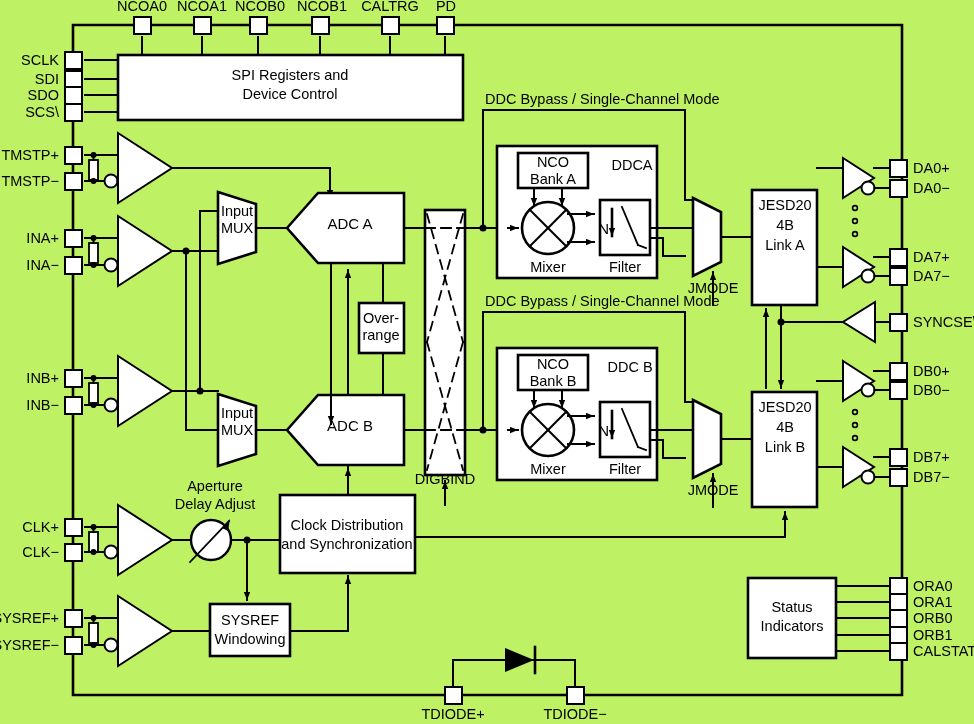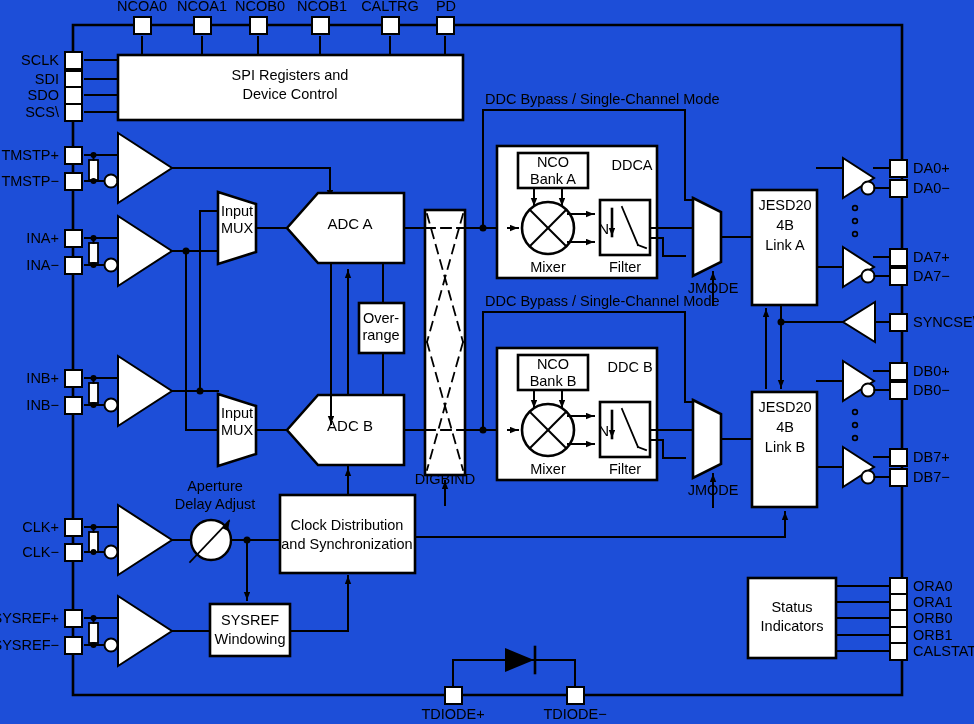--- a/index.html
+++ b/index.html
@@ -1,17 +1,17 @@
 <!DOCTYPE html>
 <html><head>
 <meta charset="utf-8">
 <style>
   html,body{margin:0;padding:0;background:#fff;}
   body{width:974px;height:724px;font-family:"Liberation Sans",sans-serif;}
-  #stage{position:relative;width:974px;height:724px;overflow:hidden;background:#1d4ed8;}
+  #stage{position:relative;width:974px;height:724px;overflow:hidden;background:#bef264;}
   svg{position:absolute;left:0;top:0;}
   text{font-family:"Liberation Sans",sans-serif;fill:#000;}
 </style>
 </head>
 <body>
 
 <div id="stage">
   <svg id="diagram" width="974" height="724" viewBox="0 0 974 724" xmlns="http://www.w3.org/2000/svg">
     <defs>
       <marker id="arrow" markerWidth="9" markerHeight="9" refX="8" refY="3.2" orient="auto" markerUnits="userSpaceOnUse">

